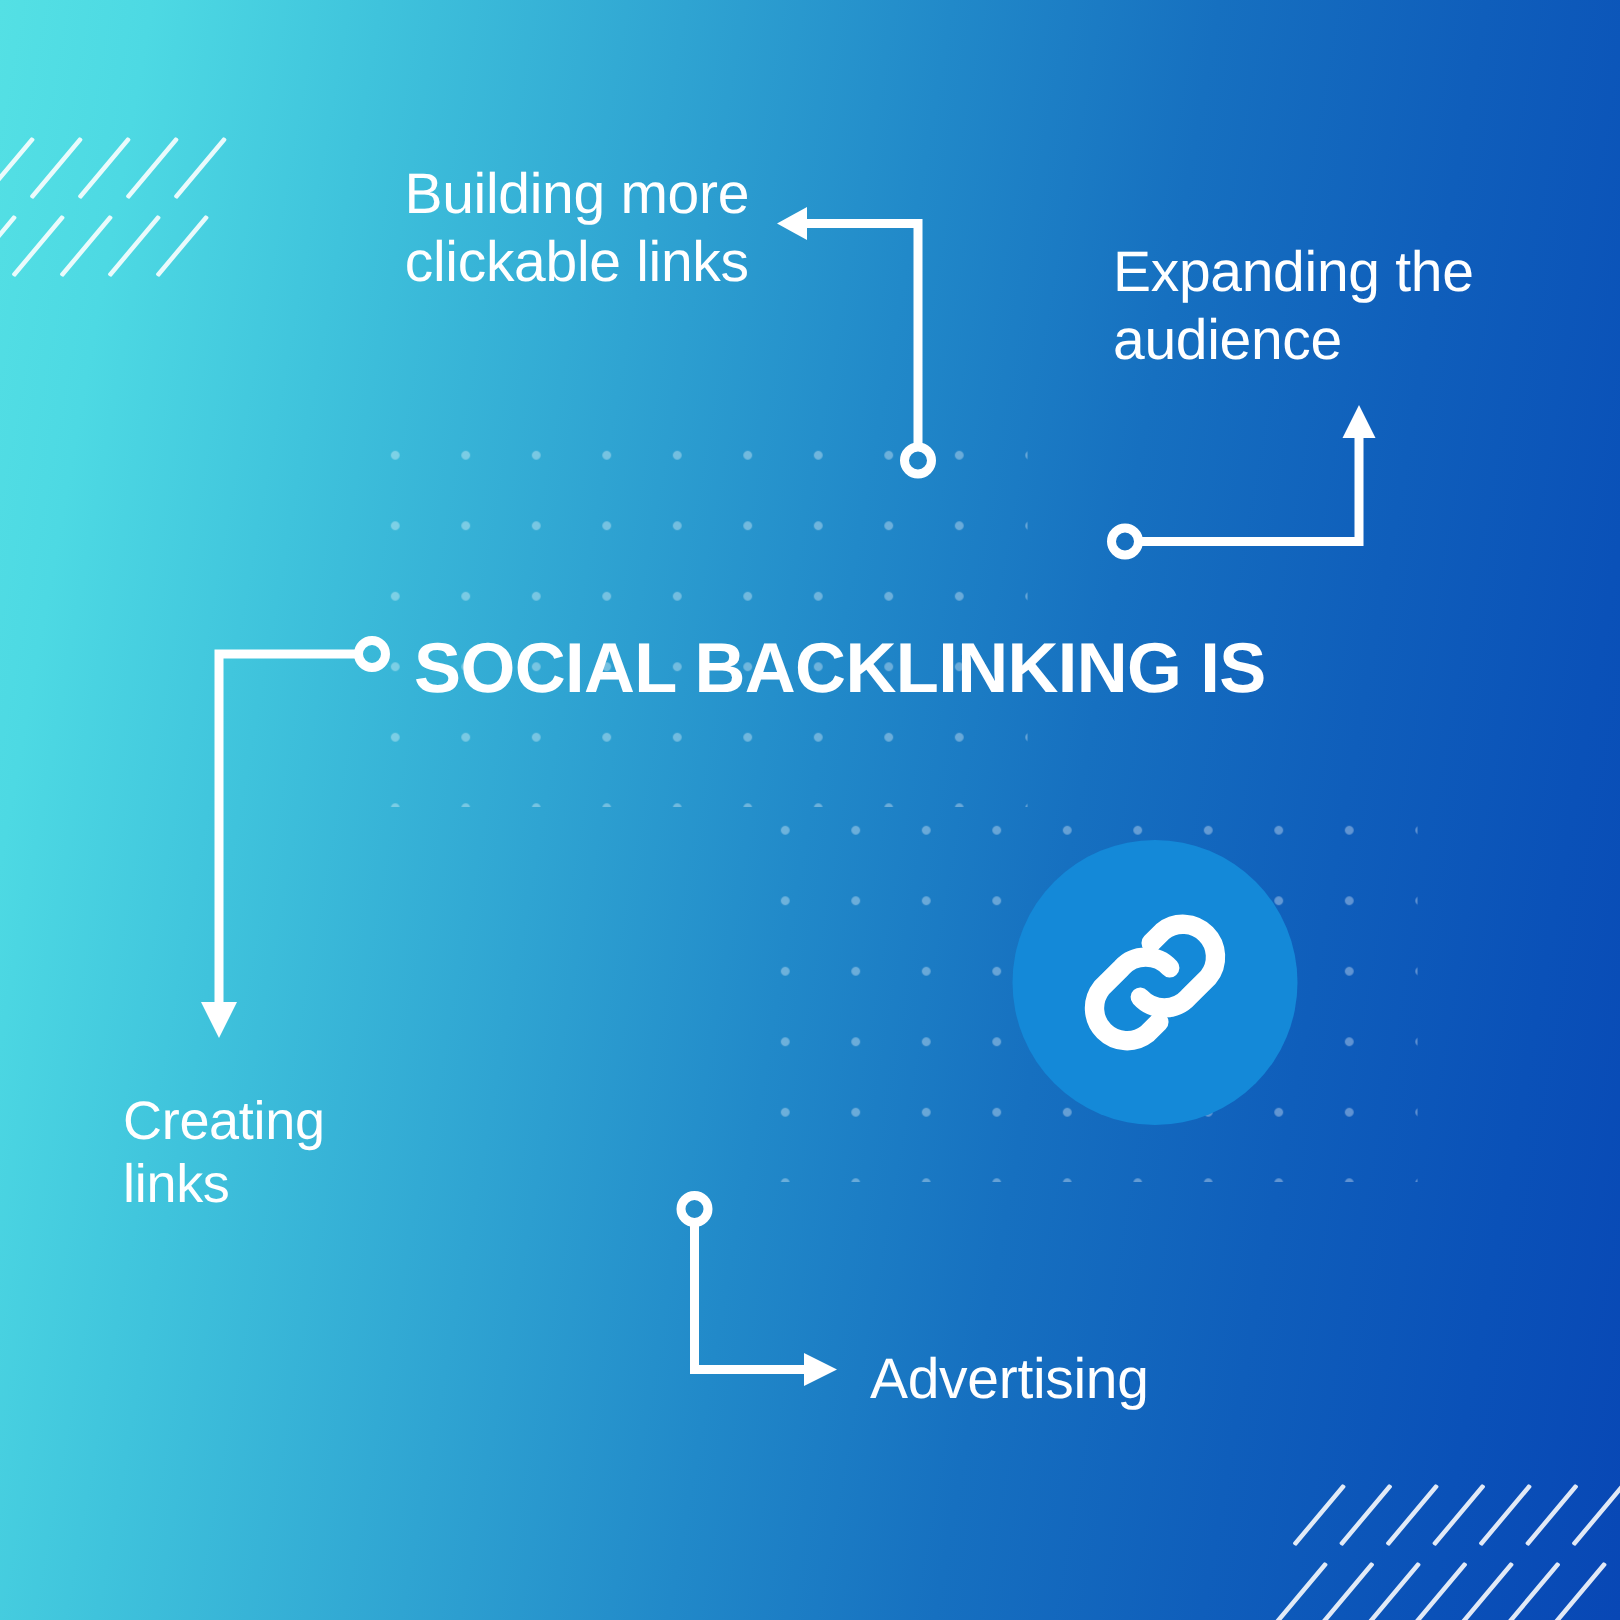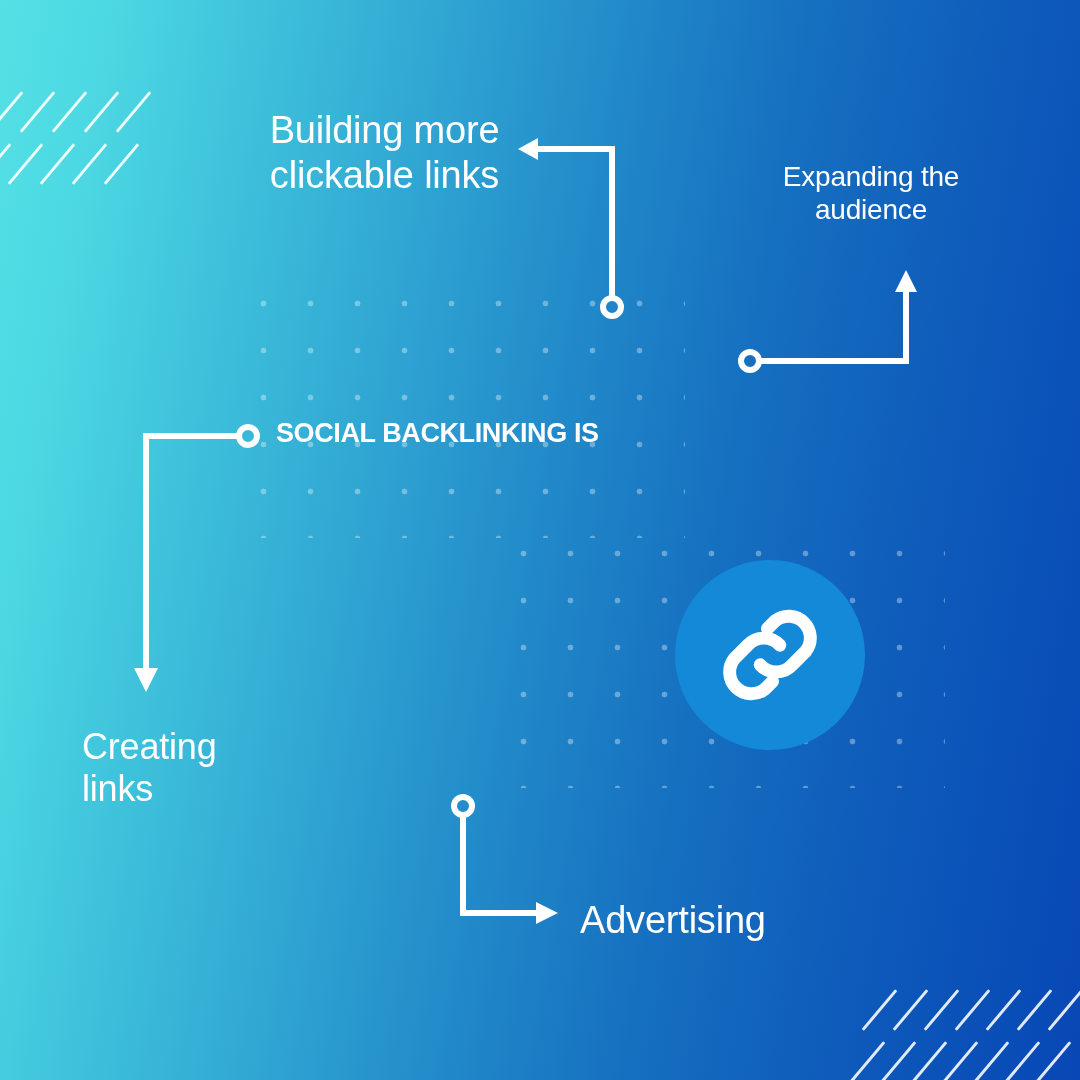--- a/index.html
+++ b/index.html
@@ -79,22 +79,22 @@
   }
   #label-building {
     left: 262px; top: 108px;
     width: 245px;
     font-size: 38px;
     text-align: center;
   }
   #label-expanding {
     left: 742px; top: 160px;
     width: 258px;
-    font-size: 28px;
-    text-align: center;
+    font-size: 38px;
+    text-align: left;
   }
   #label-creating {
     left: 82px; top: 726px;
     width: 210px;
     font-size: 36px;
     text-align: left;
   }
   #label-advertising {
     left: 580px; top: 898px;
     width: 330px;
@@ -102,21 +102,21 @@
     text-align: left;
   }
 
   
   #headline {
     position: absolute;
     left: 276px;
     top: 418px;
     width: 526px;
     color: #ffffff;
-    font-size: 27px;
+    font-size: 47px;
     font-weight: 700;
     line-height: 1.14;
     text-align: right;
     letter-spacing: -0.4px;
   }
   #headline .l1 { display: block; text-align: left; white-space: nowrap; }
   #headline .l2 { display: block; text-align: right; }
 
   
   #link-badge {

